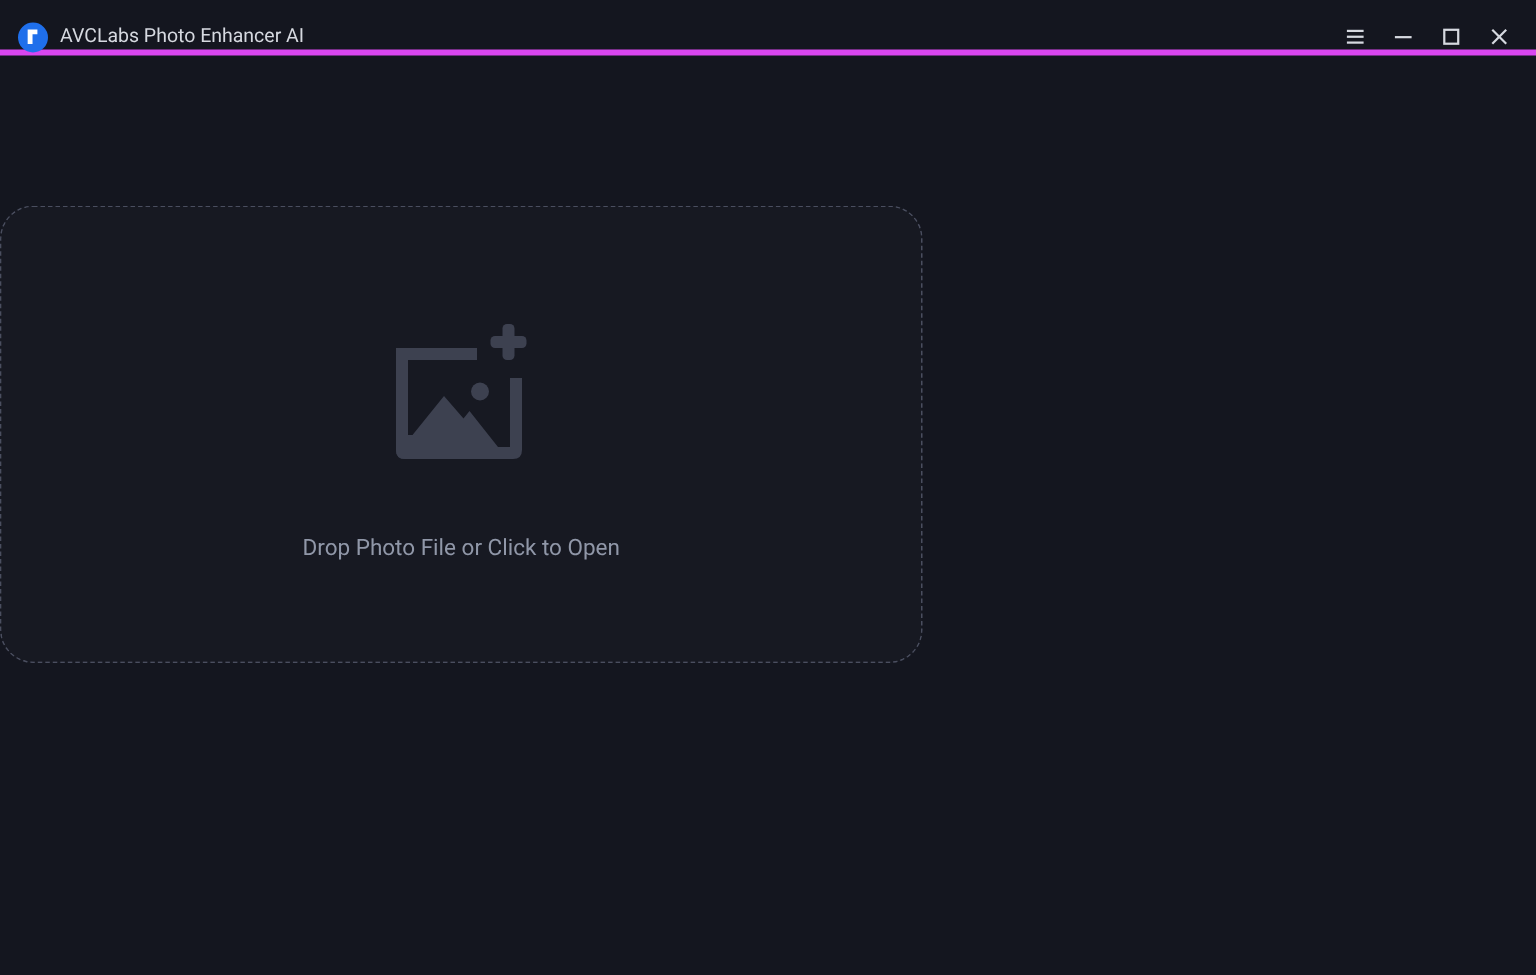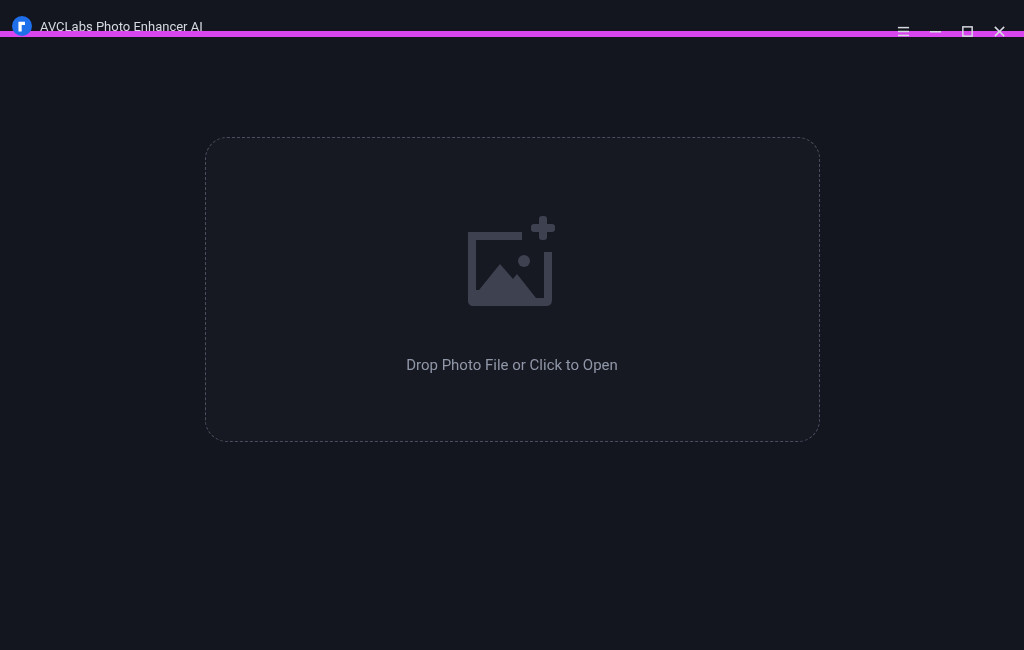--- a/index.html
+++ b/index.html
@@ -13,24 +13,24 @@
       height: 650px;
       background: #14161f;
       font-family: -apple-system, BlinkMacSystemFont, "Segoe UI", Roboto, Arial, sans-serif;
       overflow: hidden;
       color: #fff;
     }
     
     .titlebar {
       height: 37px;
       display: flex;
-      align-items: flex-start;
+      align-items: center;
       justify-content: space-between;
       padding: 16px 10px 0 12px;
-      border-bottom: 6px solid #d946ef;
+      border-bottom: 4px solid #d946ef;
     }
     
     .titlebar-left {
       display: flex;
       align-items: center;
       gap: 8px;
     }
     
     .app-logo {
       width: 20px;
@@ -71,21 +71,20 @@
     
     .window-control svg {
       width: 13px;
       height: 13px;
     }
     
     .main-content {
       height: calc(100% - 37px);
       display: flex;
       flex-direction: column;
-      align-items: center;
       padding-top: 100px;
       gap: 24px;
     }
     
     .drop-zone {
       width: 615px;
       height: 305px;
       background: rgba(255, 255, 255, 0.015);
       border: 1.5px dashed #4a4e5f;
       border-radius: 22px;

